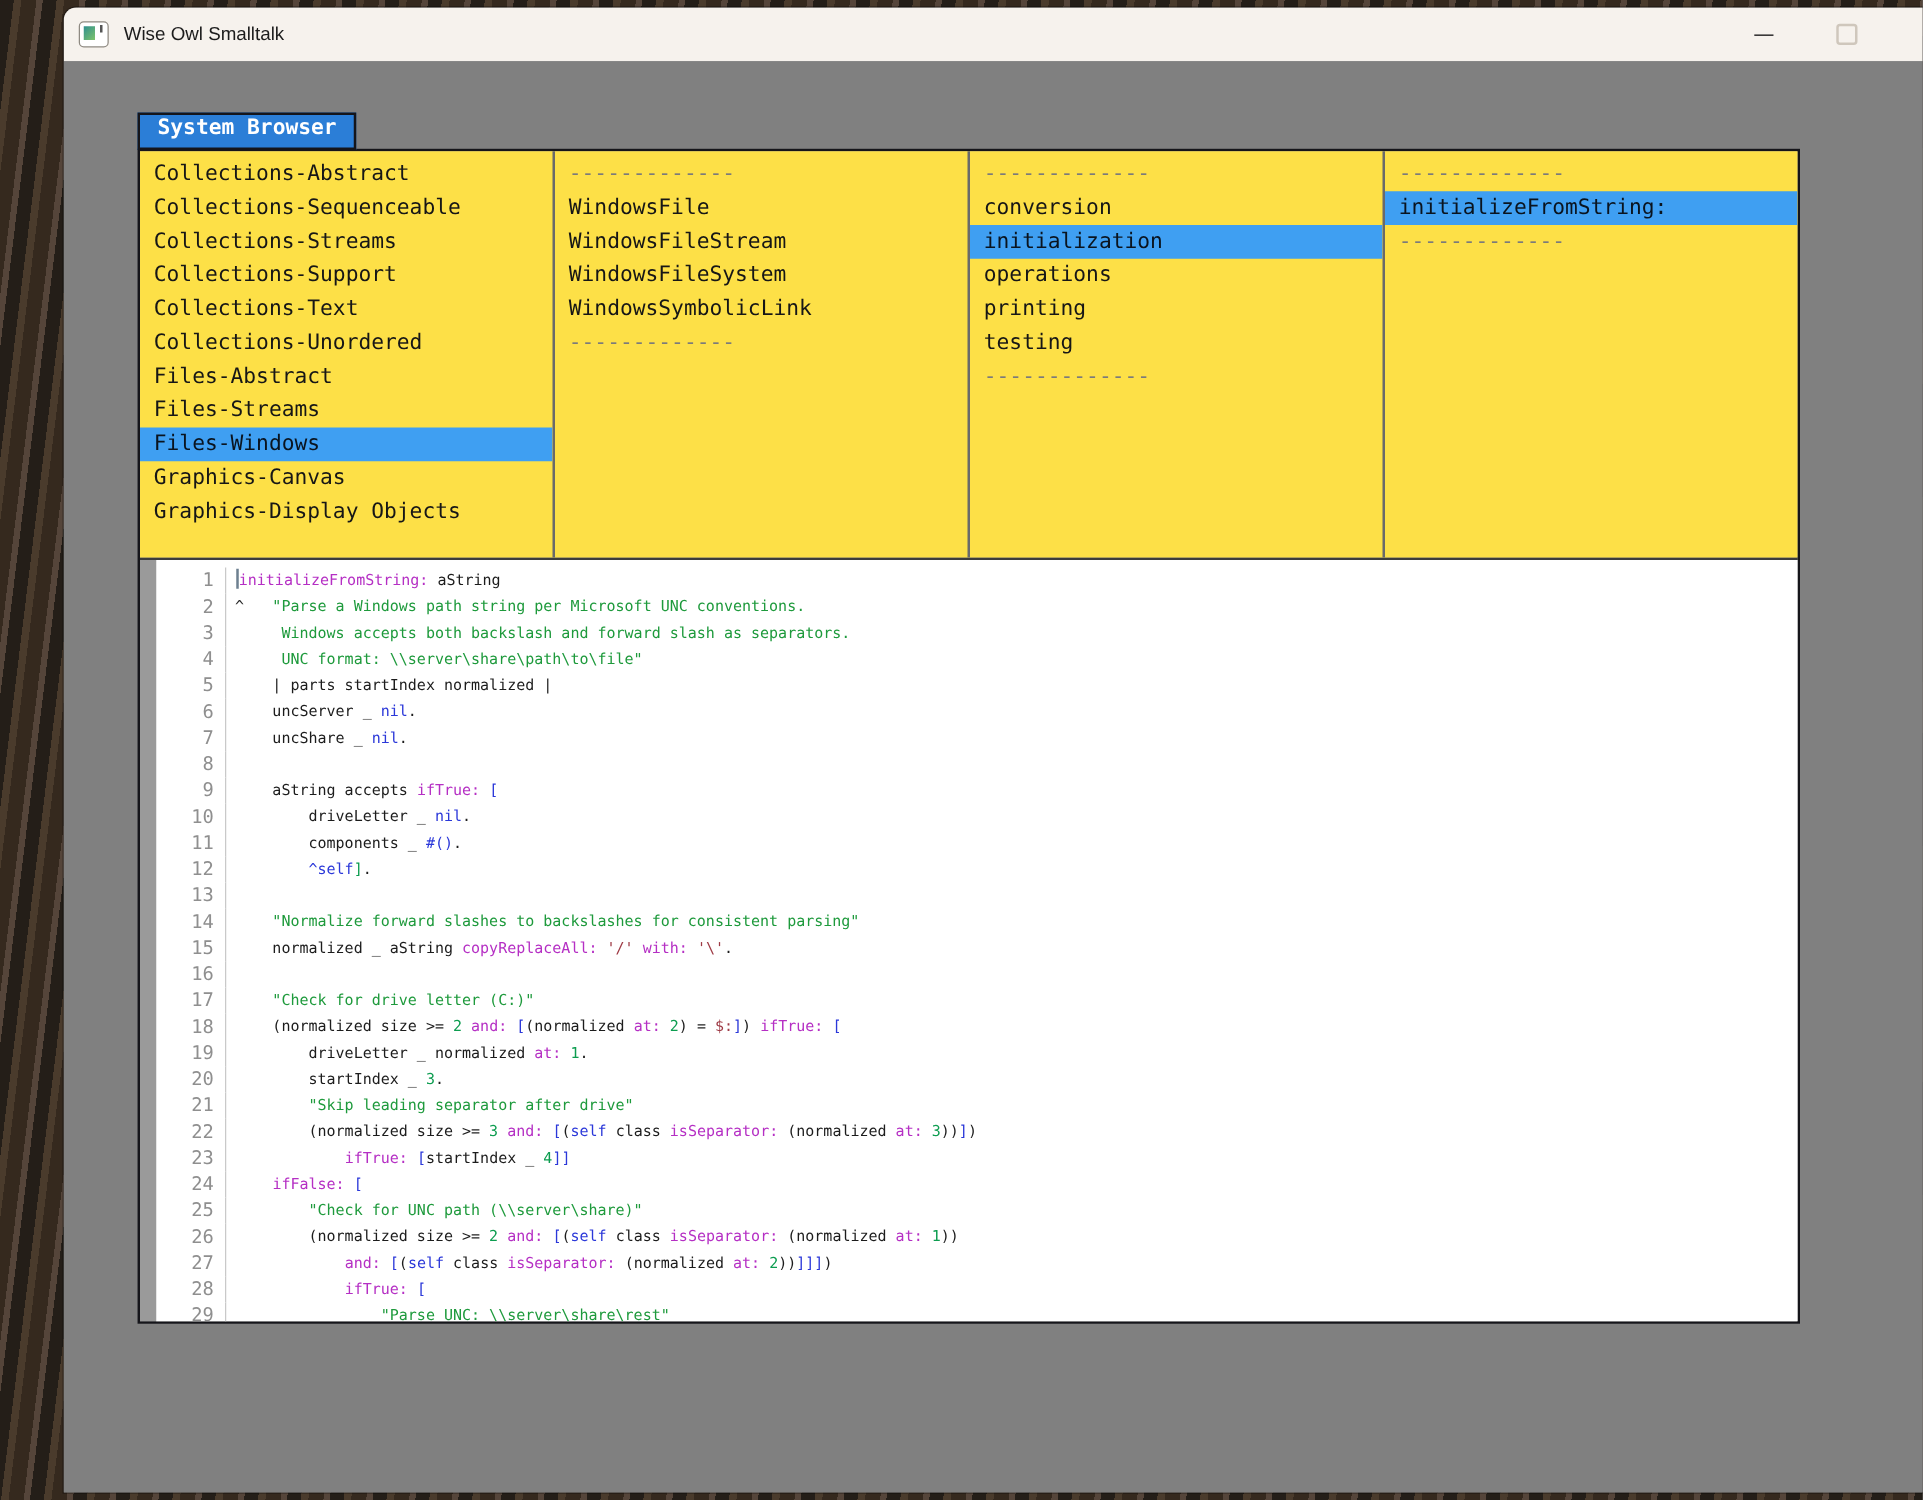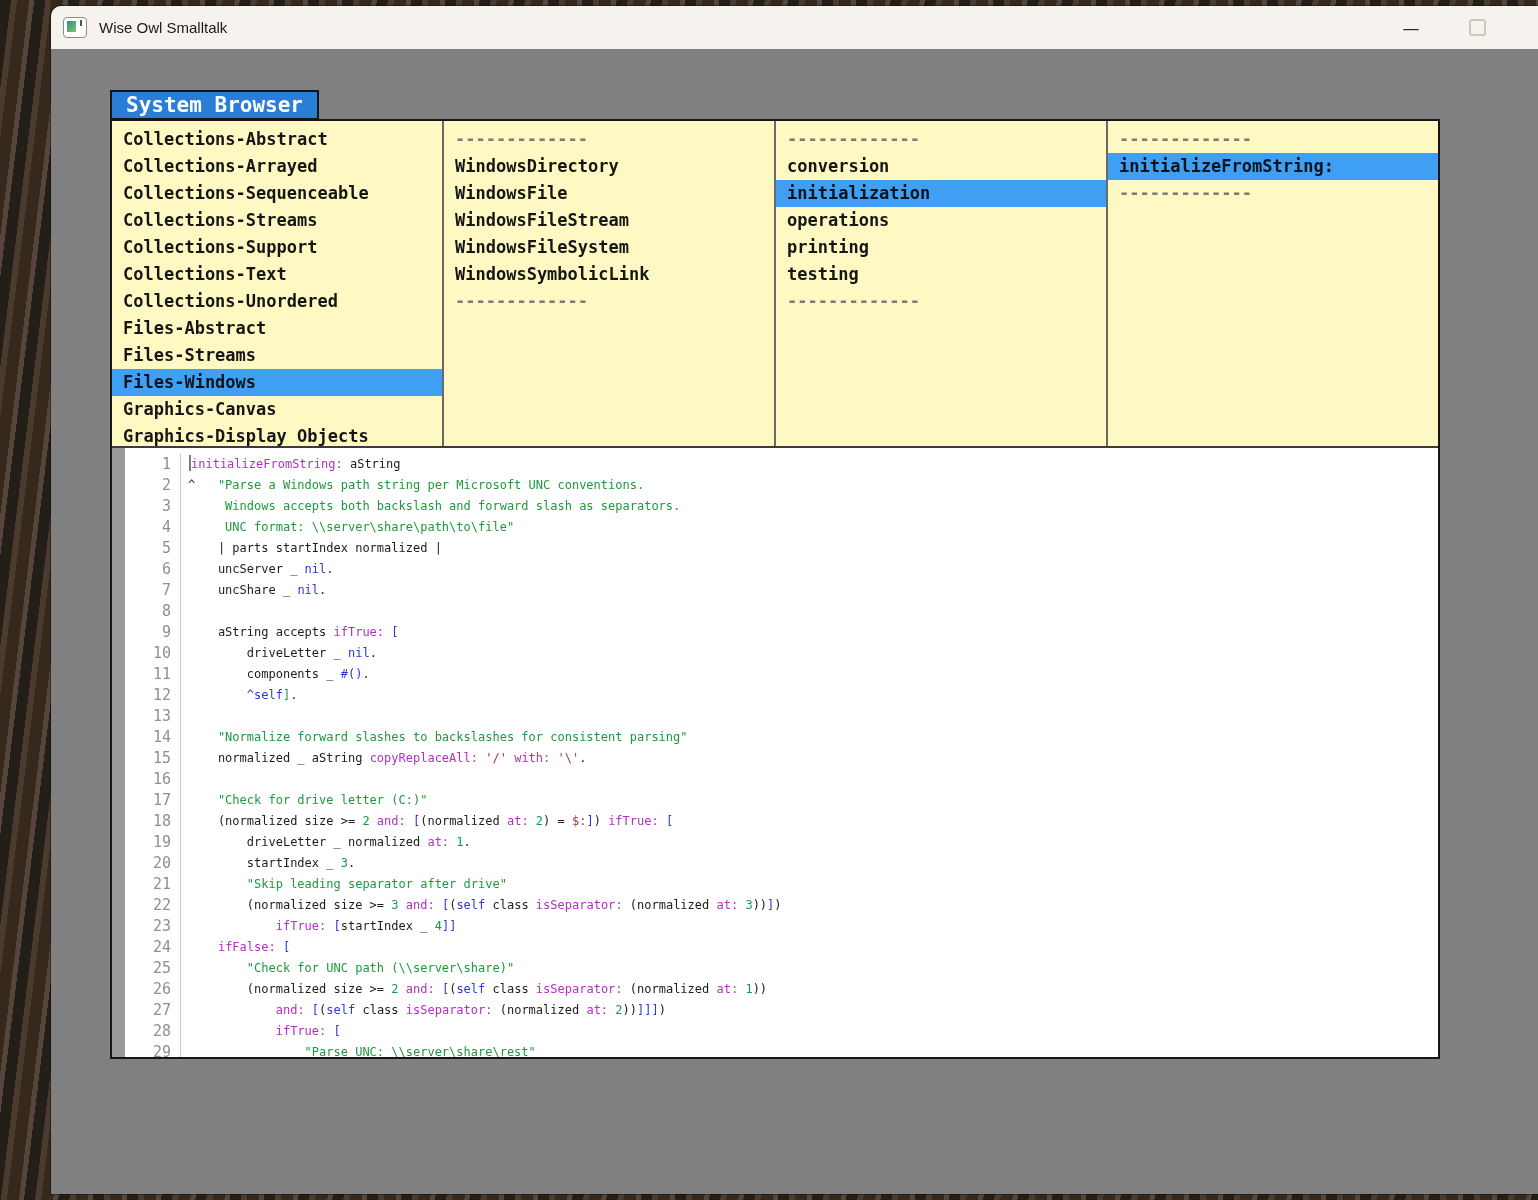--- a/index.html
+++ b/index.html
@@ -20,28 +20,28 @@
   .app-icon::before{content:"";position:absolute;left:3px;top:3px;width:9px;height:11px;background:linear-gradient(135deg,#2f8f8f,#7ec46a);}
   .app-icon::after{content:"";position:absolute;right:4px;top:2px;width:2px;height:6px;background:#555;}
   .title{font:15px "Liberation Sans",sans-serif;color:#1c1c1c;}
   .controls{margin-left:auto;display:flex;align-items:center;gap:48px;margin-right:16px;}
   .ctl{font:17px "DejaVu Sans",sans-serif;color:#2a2a2a;width:20px;height:20px;line-height:20px;text-align:center;}
   .ctl.ctl-maximize{width:13px;height:13px;border:2px solid #cfc7bc;border-radius:3px;line-height:0;color:transparent;}
   .desktop{position:relative;height:1145px;background:#808080;}
   .browser-tab{
     position:absolute;left:59px;top:41px;height:30px;box-sizing:border-box;
     padding:0 14px;background:var(--tab,#2b7ed7);border:2px solid #15151a;
-    color:#fff;font-weight:bold;font-size:21px;display:flex;align-items:center;z-index:3;
+    color:#fff;font-weight:bold;font-size:17px;display:flex;z-index:3;
   }
   .browser{
     position:absolute;left:59px;top:70px;width:1330px;height:940px;box-sizing:border-box;
     border:2px solid #15151a;background:#9a9a9a;display:flex;flex-direction:column;z-index:2;
   }
   .panes{height:325px;flex:none;display:flex;border-bottom:2px solid #3c3c3c;}
-  .pane{flex:1;background:#fef9c3;border-right:2px solid #6a6a6a;padding-top:5px;overflow:hidden;min-width:0;font-weight:bold;}
+  .pane{flex:1;background:#fde047;border-right:2px solid #6a6a6a;padding-top:5px;overflow:hidden;min-width:0;}
   .pane:last-child{border-right:none;}
   .item{height:27px;line-height:27px;padding-left:11px;font-size:17px;color:#161616;white-space:pre;overflow:hidden;}
   .item.selected{background:var(--selection,#3f9ff2);color:#0a141f;}
   .item.sep{color:#7b7b7b;}
   .codewrap{flex:1;min-height:0;padding-left:13px;background:#9a9a9a;}
   .code-pane{height:100%;background:#fff;overflow:hidden;padding-top:6px;box-sizing:border-box;}
   .line{display:flex;height:21px;}
   .ln{flex:none;width:56px;text-align:right;padding-right:9px;box-sizing:border-box;font-size:15px;line-height:21px;color:#8f8f8f;border-right:1px solid #c9c9c9;}
   .codetext{position:relative;padding-left:8px;font-size:12px;line-height:21px;color:#1c1c1c;white-space:pre;}
   .tok-kw,.tok-sel{color:var(--kw,#b52fc4);}
@@ -66,35 +66,33 @@
       </span>
   </div>
   <div class="desktop">
     <div class="browser-tab">
       <span>System Browser</span>
     </div>
     <div class="browser">
       <div class="panes">
         <div class="pane">
             <div class="item">Collections-Abstract</div>
-            <div class="item">Collections-Arrayed</div>
             <div class="item">Collections-Sequenceable</div>
             <div class="item">Collections-Streams</div>
             <div class="item">Collections-Support</div>
             <div class="item">Collections-Text</div>
             <div class="item">Collections-Unordered</div>
             <div class="item">Files-Abstract</div>
             <div class="item">Files-Streams</div>
             <div class="item selected">Files-Windows</div>
             <div class="item">Graphics-Canvas</div>
             <div class="item">Graphics-Display Objects</div>
           </div>
         <div class="pane">
             <div class="item sep">-------------</div>
-            <div class="item">WindowsDirectory</div>
             <div class="item">WindowsFile</div>
             <div class="item">WindowsFileStream</div>
             <div class="item">WindowsFileSystem</div>
             <div class="item">WindowsSymbolicLink</div>
             <div class="item sep">-------------</div>
           </div>
         <div class="pane">
             <div class="item sep">-------------</div>
             <div class="item">conversion</div>
             <div class="item selected">initialization</div>

